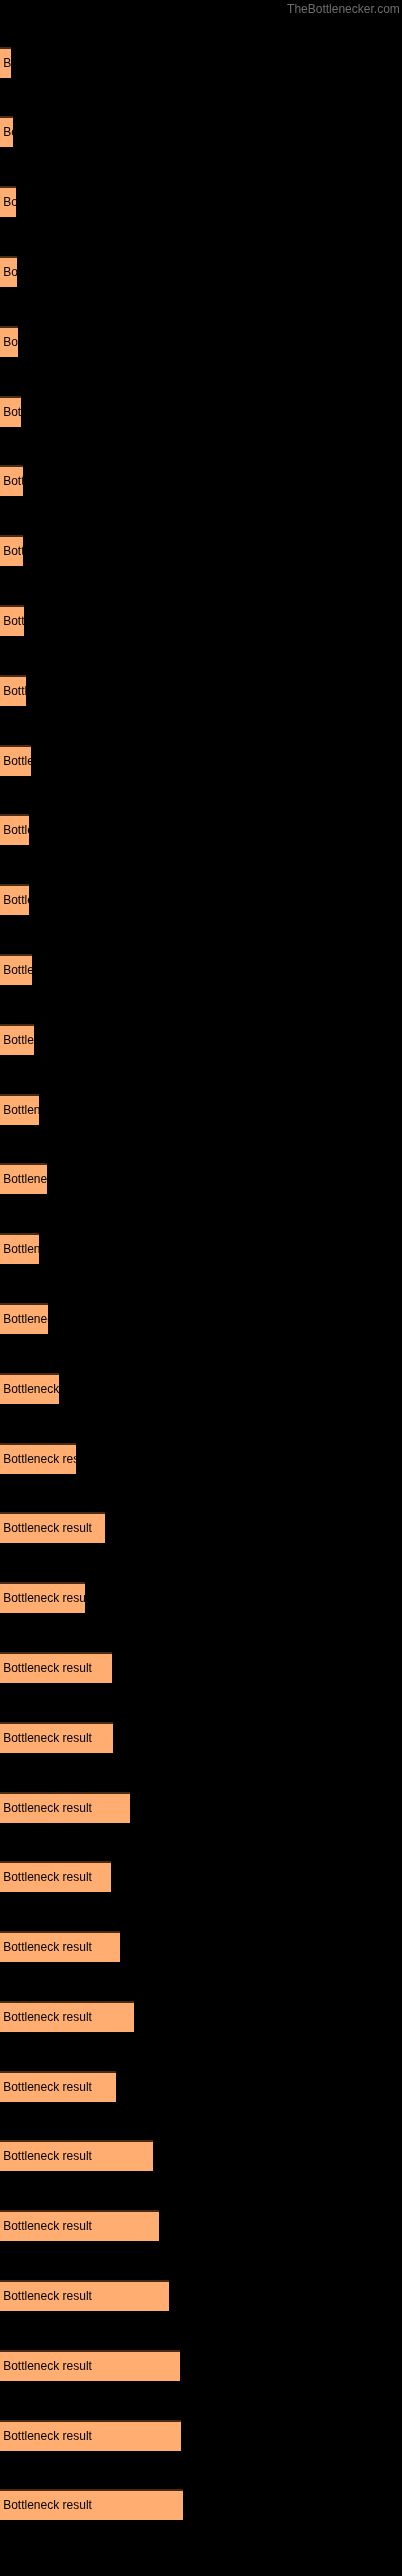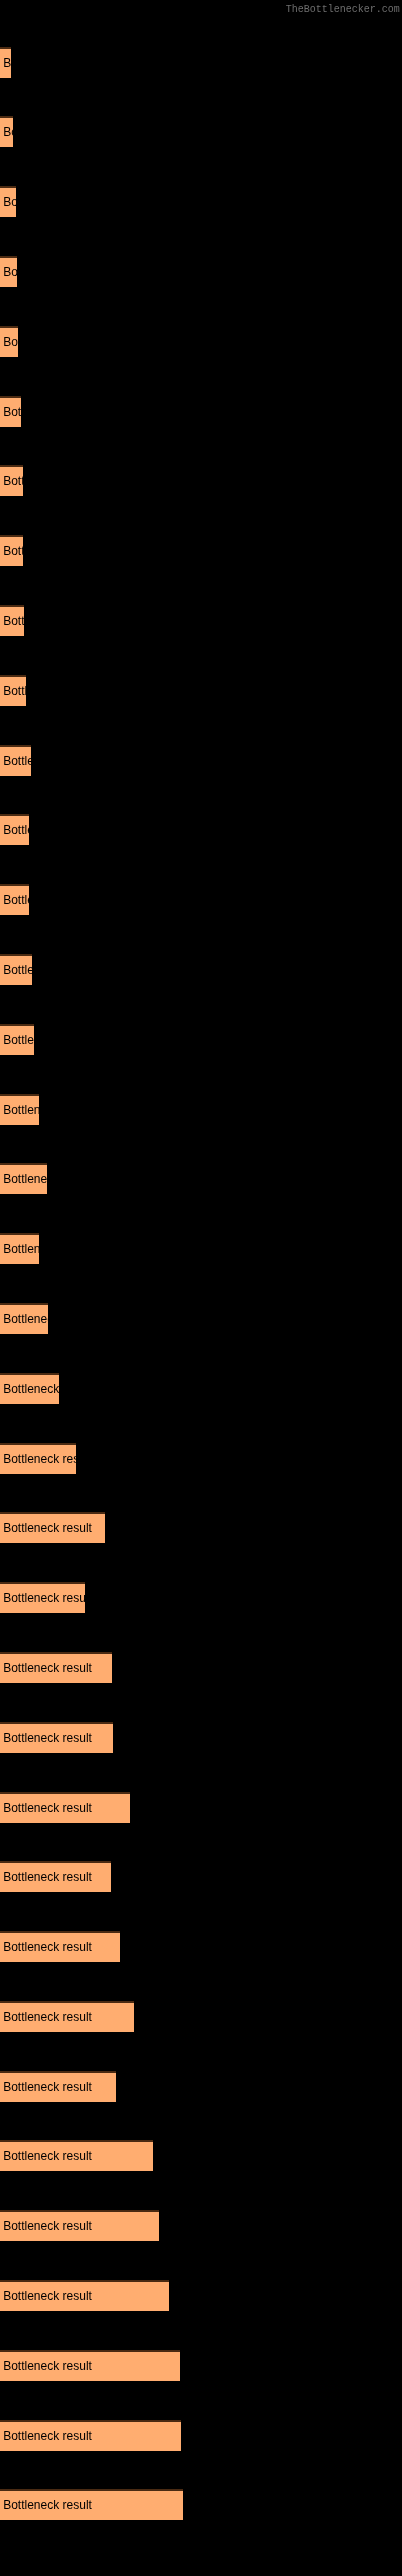--- a/index.html
+++ b/index.html
@@ -18,22 +18,22 @@
     position: absolute;
     inset: 0;
     width: 403px;
     height: 2576px;
     background: #000000;
   }
   #watermark {
     position: absolute;
     top: 0px;
     right: 3.2px;
-    font-family: Liberation Mono, monospace;
-    font-size: 10px;
+    font-family: Liberation Sans, sans-serif;
+    font-size: 12px;
     line-height: 19.3px;
     color: #6e6e6e;
     letter-spacing: 0px;
     white-space: nowrap;
     user-select: none;
   }
   #bars-layer {
     position: absolute;
     left: 0;
     top: 0;

